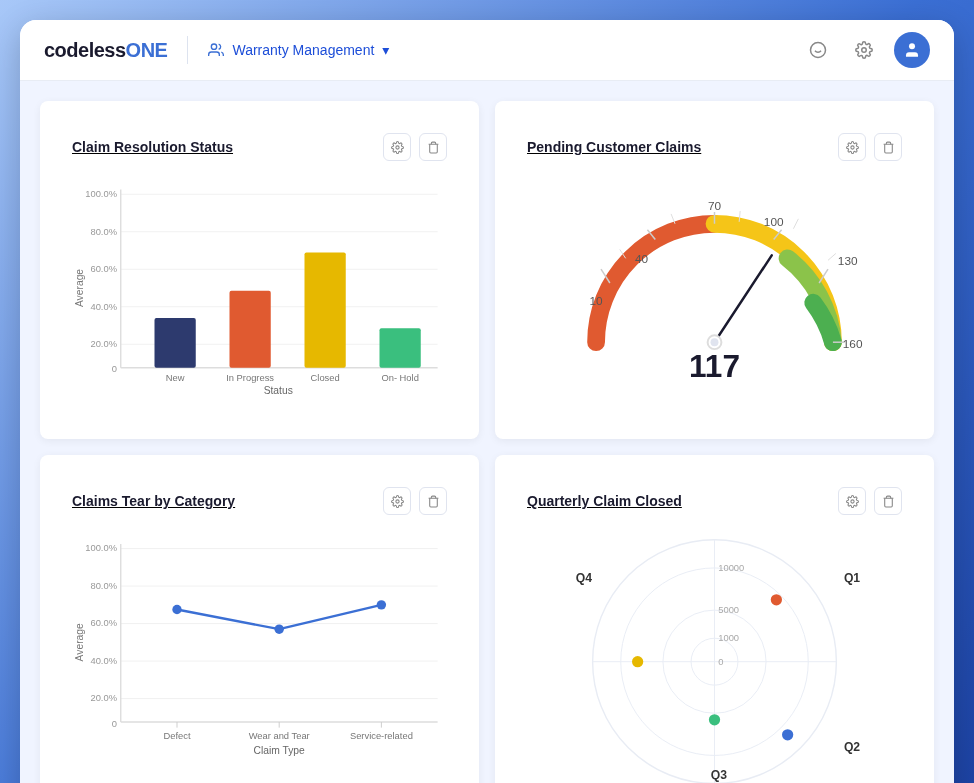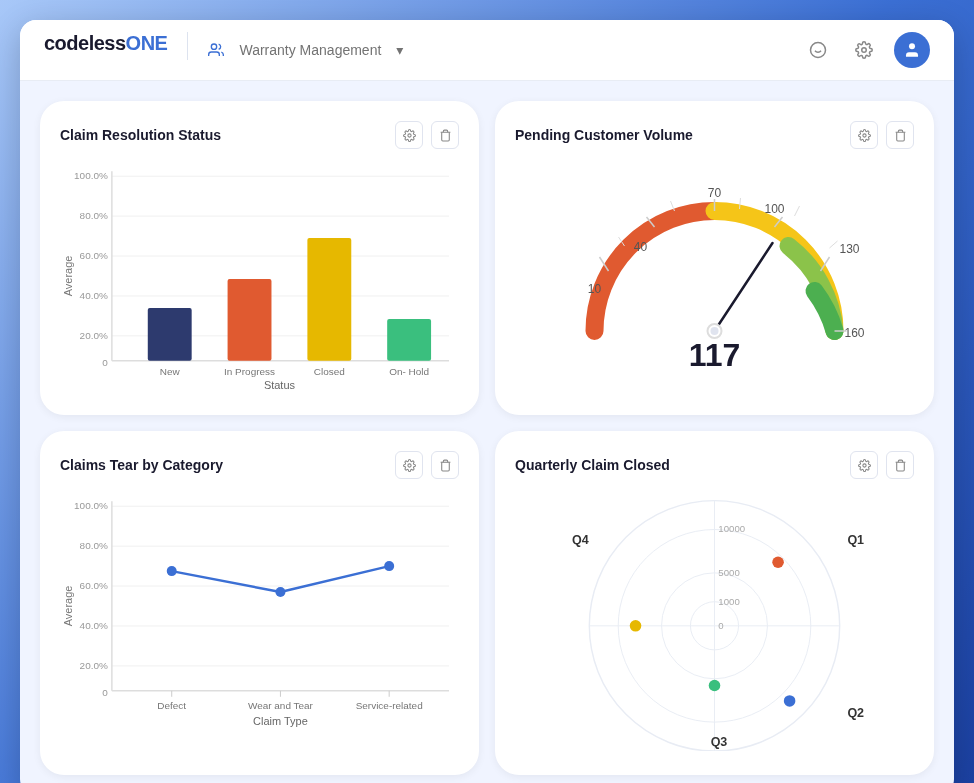--- a/index.html
+++ b/index.html
@@ -16,41 +16,42 @@
       background: #f0f4ff;
       border-radius: 16px;
       width: 940px;
       min-height: 750px;
       overflow: hidden;
       box-shadow: 0 8px 32px rgba(0,0,0,0.2);
     }
     .header {
       background: #fff;
       display: flex;
+      align-items: center;
       padding: 12px 24px;
       border-bottom: 1px solid #e8ecf4;
       gap: 20px;
     }
     .logo {
       font-size: 20px;
       font-weight: 700;
       color: #1a1a2e;
       letter-spacing: -0.5px;
     }
     .logo span { color: #3b6fd4; }
     .header-divider {
       width: 1px;
       height: 28px;
       background: #dde3ef;
     }
     .nav-item {
       display: flex;
       align-items: center;
-      gap: 15px;
-      color: #737373;
+      gap: 8px;
+      color: #1d4ed8;
       font-size: 14px;
       font-weight: 500;
       cursor: pointer;
     }
     .nav-item svg { color: #3b6fd4; }
     .header-actions {
       margin-left: auto;
       display: flex;
       align-items: center;
       gap: 14px;
@@ -82,23 +83,24 @@
     }
     .dashboard {
       padding: 20px;
       display: grid;
       grid-template-columns: 1fr 1fr;
       grid-template-rows: auto auto;
       gap: 16px;
     }
     .card {
       background: #fff;
-      border-radius: 24px;
-      padding: 20px;
+      border-radius: 8px;
+      padding: 32px;
       box-shadow: 0 2px 8px rgba(0,0,0,0.06);
+      text-decoration: underline;
     }
     .card-header {
       display: flex;
       align-items: center;
       justify-content: space-between;
       margin-bottom: 12px;
     }
     .card-title {
       font-size: 14px;
       font-weight: 600;
@@ -219,21 +221,21 @@
         <text x="190" y="214" font-size="10" fill="#777" text-anchor="middle">In Progress</text>
         <text x="270" y="214" font-size="10" fill="#777" text-anchor="middle">Closed</text>
         <text x="350" y="214" font-size="10" fill="#777" text-anchor="middle">On- Hold</text>
 
         <text x="220" y="228" font-size="11" fill="#666" text-anchor="middle">Status</text>
       </svg>
     </div>
 
     <div class="card">
       <div class="card-header">
-        <span class="card-title">Pending Customer Volume</span>
+        <span class="card-title">Pending Customer Claims</span>
         <div class="card-actions">
           <button class="card-icon-btn">
             <svg width="13" height="13" viewBox="0 0 24 24" fill="none" stroke="#888" stroke-width="2">
               <circle cx="12" cy="12" r="3"></circle>
               <path d="M19.4 15a1.65 1.65 0 0 0 .33 1.82l.06.06a2 2 0 0 1-2.83 2.83l-.06-.06a1.65 1.65 0 0 0-1.82-.33 1.65 1.65 0 0 0-1 1.51V21a2 2 0 0 1-4 0v-.09A1.65 1.65 0 0 0 9 19.4a1.65 1.65 0 0 0-1.82.33l-.06.06a2 2 0 0 1-2.83-2.83l.06-.06A1.65 1.65 0 0 0 4.68 15a1.65 1.65 0 0 0-1.51-1H3a2 2 0 0 1 0-4h.09A1.65 1.65 0 0 0 4.6 9a1.65 1.65 0 0 0-.33-1.82l-.06-.06a2 2 0 0 1 2.83-2.83l.06.06A1.65 1.65 0 0 0 9 4.68a1.65 1.65 0 0 0 1-1.51V3a2 2 0 0 1 4 0v.09a1.65 1.65 0 0 0 1 1.51 1.65 1.65 0 0 0 1.82-.33l.06-.06a2 2 0 0 1 2.83 2.83l-.06.06A1.65 1.65 0 0 0 19.4 9a1.65 1.65 0 0 0 1.51 1H21a2 2 0 0 1 0 4h-.09a1.65 1.65 0 0 0-1.51 1z"></path>
             </svg>
           </button>
           <button class="card-icon-btn">
             <svg width="13" height="13" viewBox="0 0 24 24" fill="none" stroke="#888" stroke-width="2">
               <polyline points="3 6 5 6 21 6"></polyline>

